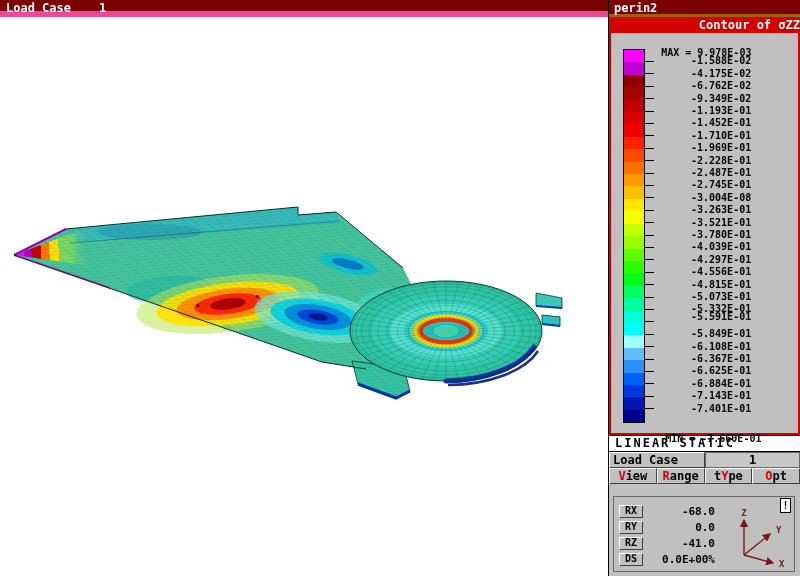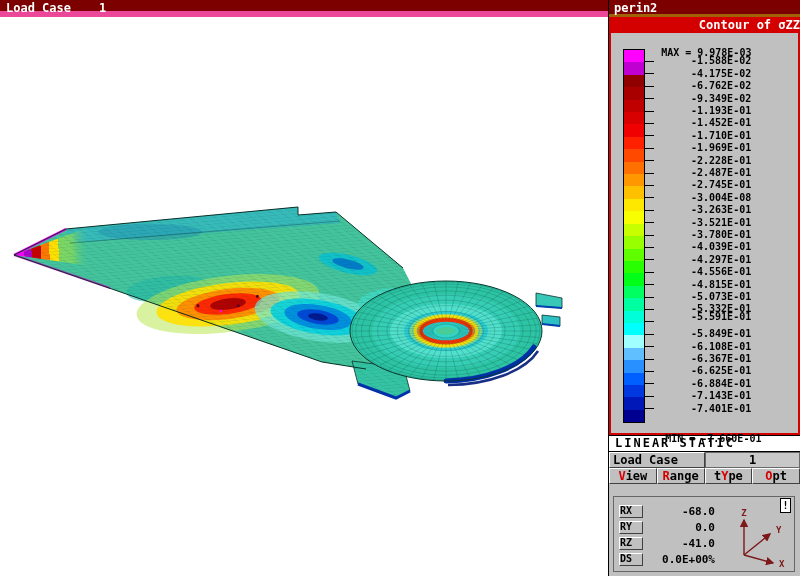--- a/index.html
+++ b/index.html
@@ -77,21 +77,21 @@
   .cmd-btn{flex:1;text-align:center;padding:0;box-sizing:border-box;}
   .cmd-btn .hot{color:#d40000;}
   
   #xform{
     position:relative;margin:12px 4px 0 4px;width:182px;height:76px;
     border:1px solid #666;box-sizing:border-box;background:#c0c0c0;
   }
   #xform-rows{position:absolute;left:5px;top:6px;width:110px;}
   .xform-row{height:16px;display:flex;align-items:center;}
   .xform-label{
-    width:24px;height:13px;font-size:10px;line-height:10px;text-align:left;padding:0;
+    width:24px;height:13px;font-size:10px;line-height:10px;text-align:center;padding:0;
   }
   .xform-value{
     width:66px;text-align:right;font-size:11px;font-weight:bold;color:#000;margin-left:6px;
     white-space:pre;
   }
   #pin{
     position:absolute;top:1px;right:3px;width:9px;height:13px;background:#fff;
     border:1px solid #000;font-size:10px;font-weight:bold;line-height:13px;
     text-align:center;color:#000;
   }

